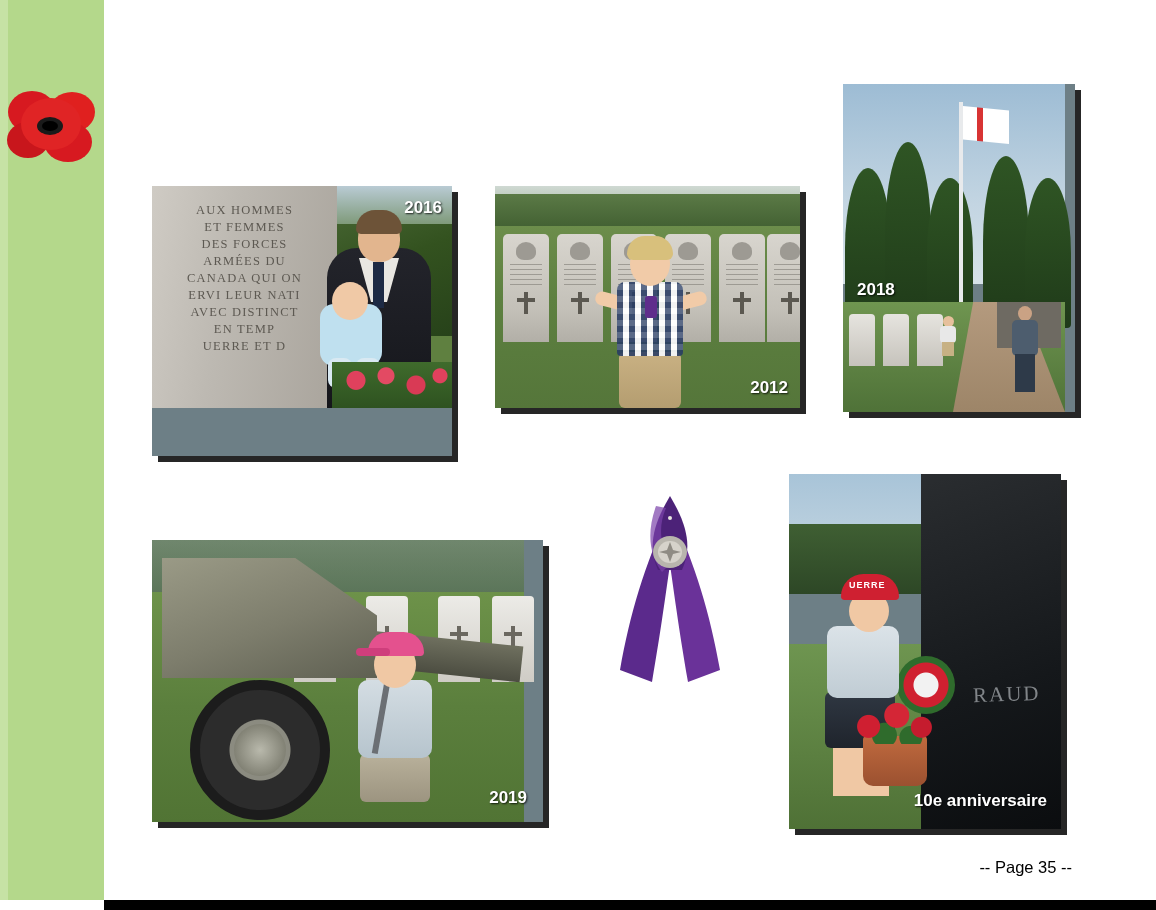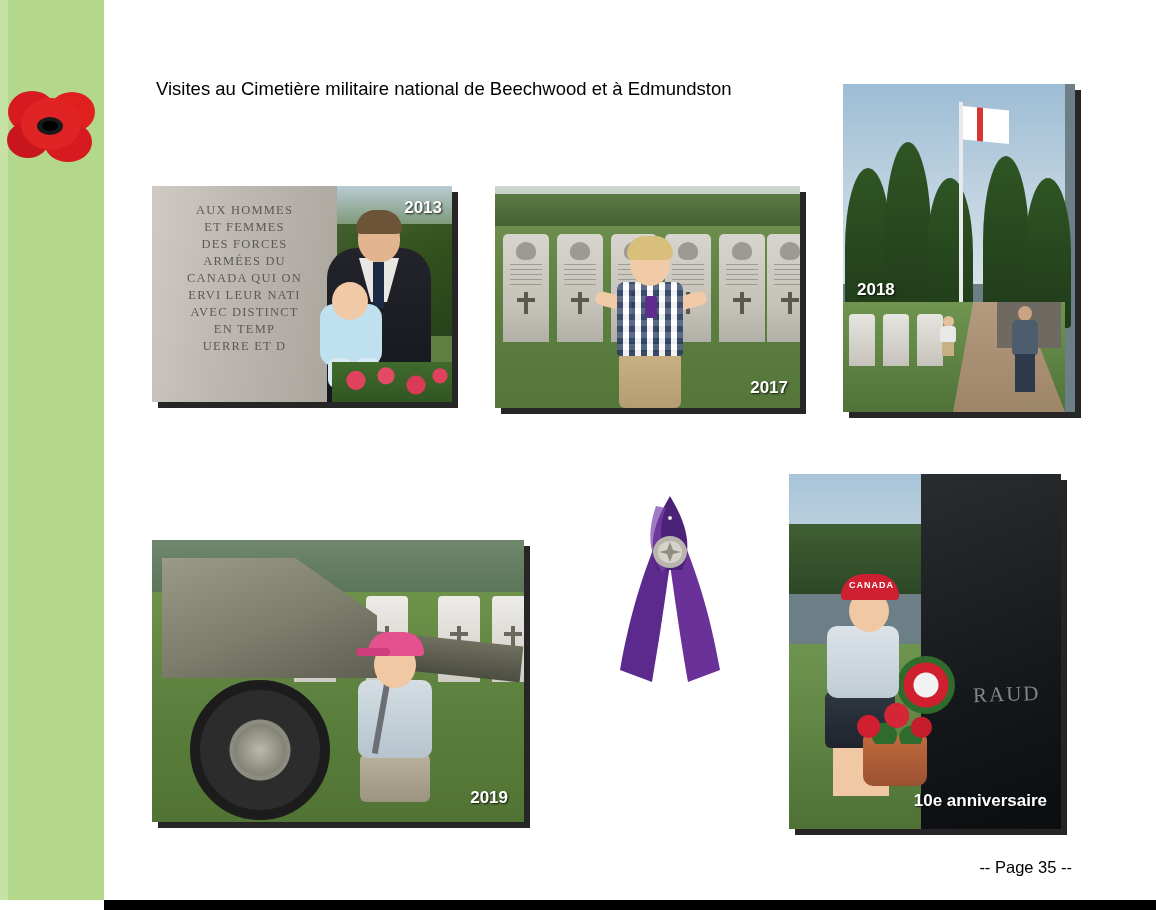--- a/index.html
+++ b/index.html
@@ -85,21 +85,21 @@
     position: absolute;
     color: #ffffff;
     font-weight: bold;
     font-size: 17px;
     text-shadow: 1px 1px 2px rgba(0,0,0,0.8);
     z-index: 6;
     font-family: "Liberation Sans", sans-serif;
   }
 
   
-  #photo-2016 { left: 152px; top: 186px; width: 300px; height: 216px; }
+  #photo-2016 { left: 152px; top: 186px; width: 300px; height: 270px; }
   .p1-stone {
     position: absolute; left: 0; top: 0; width: 185px; height: 222px;
     background: linear-gradient(100deg,#cfcbc4 0%, #bdb9b2 40%, #a9a49c 100%);
   }
   .p1-stone-text {
     position: absolute; left: 10px; top: 16px; width: 165px;
     color: #5d5952; font-family: "Liberation Serif", serif;
     font-size: 12.5px; line-height: 17px; letter-spacing: 1.2px;
     text-align: center;
   }
@@ -272,21 +272,21 @@
     position:absolute; left:96px; bottom:56px; width:18px; height:40px;
   }
   .p3-kid .head { position:absolute; left:4px; top:0; width:11px; height:11px;
     background:#e6c09c; border-radius:50%; }
   .p3-kid .torso { position:absolute; left:1px; top:10px; width:16px; height:17px;
     background:#e8e8e8; border-radius:4px; }
   .p3-kid .legs { position:absolute; left:3px; top:26px; width:12px; height:14px;
     background:#c7b184; }
 
   
-  #photo-2019 { left: 152px; top: 540px; width: 372px; height: 282px; }
+  #photo-2019 { left: 152px; top: 540px; width: 372px; height: 282px; padding-left: 19px; }
   .p4-sky { position:absolute; left:0; top:0; width:372px; height:70px;
     background: linear-gradient(180deg,#b9c7cc,#9fb4a6); }
   .p4-trees { position:absolute; left:0; top:0; width:372px; height:56px;
     background: linear-gradient(180deg,#48643a,#32502a); }
   .p4-grass { position:absolute; left:0; top:52px; width:372px; height:230px;
     background: linear-gradient(180deg,#6d9249 0%, #5b7f3d 50%, #517434 100%); }
   .p4-stone {
     position:absolute; top:56px; width:42px; height:86px;
     background: linear-gradient(180deg,#ecebe7,#cfccc5);
     border-radius: 4px 4px 0 0;
@@ -439,41 +439,40 @@
       <ellipse cx="28" cy="34" rx="24" ry="21" fill="#d71920"></ellipse>
       <ellipse cx="68" cy="34" rx="23" ry="20" fill="#e0201f"></ellipse>
       <ellipse cx="24" cy="62" rx="21" ry="18" fill="#c8161c"></ellipse>
       <ellipse cx="64" cy="64" rx="24" ry="20" fill="#d71920"></ellipse>
       <ellipse cx="47" cy="46" rx="30" ry="26" fill="#e02425"></ellipse>
       <ellipse cx="46" cy="48" rx="13" ry="9" fill="#1a1a1a"></ellipse>
       <ellipse cx="46" cy="48" rx="8" ry="5" fill="#000000"></ellipse>
     </g>
   </svg>
 
-  <div class="title">Visites au Cimetière militaire national de Beechwood et à Edmundston</div>
 
   <div class="photo" id="photo-2016">
     <div class="p1-trees"></div>
     <div class="p1-sky"></div>
     <div class="p1-grass"></div>
     <div class="p1-stone"></div>
     <div class="p1-stone-text">
       AUX HOMMES<br>ET FEMMES<br>DES FORCES<br>ARMÉES DU<br>CANADA QUI ON<br>ERVI LEUR NATI<br>AVEC DISTINCT<br>EN TEMP<br>UERRE ET D
     </div>
     <div class="p1-man-body"></div>
     <div class="p1-man-shirt"></div>
     <div class="p1-tie"></div>
     <div class="p1-man-head"></div>
     <div class="p1-man-hair"></div>
     <div class="p1-baby-body"></div>
     <div class="p1-baby-leg"></div>
     <div class="p1-baby-leg2"></div>
     <div class="p1-baby-head"></div>
     <div class="p1-flowers"></div>
-    <div class="caption" style="right:10px; top:12px;">2013</div>
+    <div class="caption" style="right:10px; top:12px;">2016</div>
   </div>
 
   <div class="photo" id="photo-2017">
     <div class="p2-sky"></div>
     <div class="p2-treeline"></div>
     <div class="p2-grass-bg"></div>
 
     <div class="p2-stone" style="left:8px;">
         <div class="emblem"></div>
         <div class="lines"></div>
@@ -505,21 +504,21 @@
         <div class="cross"></div>
       </div>
 
     <div class="p2-boy-arm"></div>
     <div class="p2-boy-arm2"></div>
     <div class="p2-boy-pants"></div>
     <div class="p2-boy-shirt"></div>
     <div class="p2-medal"></div>
     <div class="p2-boy-head"></div>
     <div class="p2-boy-hair"></div>
-    <div class="caption" style="right:12px; bottom:10px;">2017</div>
+    <div class="caption" style="right:12px; bottom:10px;">2012</div>
   </div>
 
   <div class="photo" id="photo-2018">
     <div class="p3-sky"></div>
     <div class="p3-tree" style="left:2px;  height:160px;"></div>
     <div class="p3-tree" style="left:42px; height:186px;"></div>
     <div class="p3-tree" style="left:84px; height:150px;"></div>
     <div class="p3-tree" style="left:140px;height:172px;"></div>
     <div class="p3-tree" style="left:182px;height:150px;"></div>
     <div class="p3-grass"></div>
@@ -592,21 +591,21 @@
     <div class="p5-car" style="left:200px;"></div>
     <div class="p5-monu"></div>
     <div class="p5-wall"></div>
     <div class="p5-wall-text">RAUD</div>
     <div class="p5-wreath"></div>
     <div class="p5-boy-legs"></div>
     <div class="p5-boy-short"></div>
     <div class="p5-boy-shirt"></div>
     <div class="p5-boy-head"></div>
     <div class="p5-boy-cap">
-        <span>CANADA</span>
+        <span>UERRE</span>
       </div>
     <div class="p5-pot"></div>
     <div class="p5-pot-flowers"></div>
     <div class="caption" style="right:14px; bottom:18px; font-size:17px;margin-top:20px;">10e anniversaire</div>
   </div>
 
   <div class="page-number">-- Page 35 --</div>
 
 </div>
 

